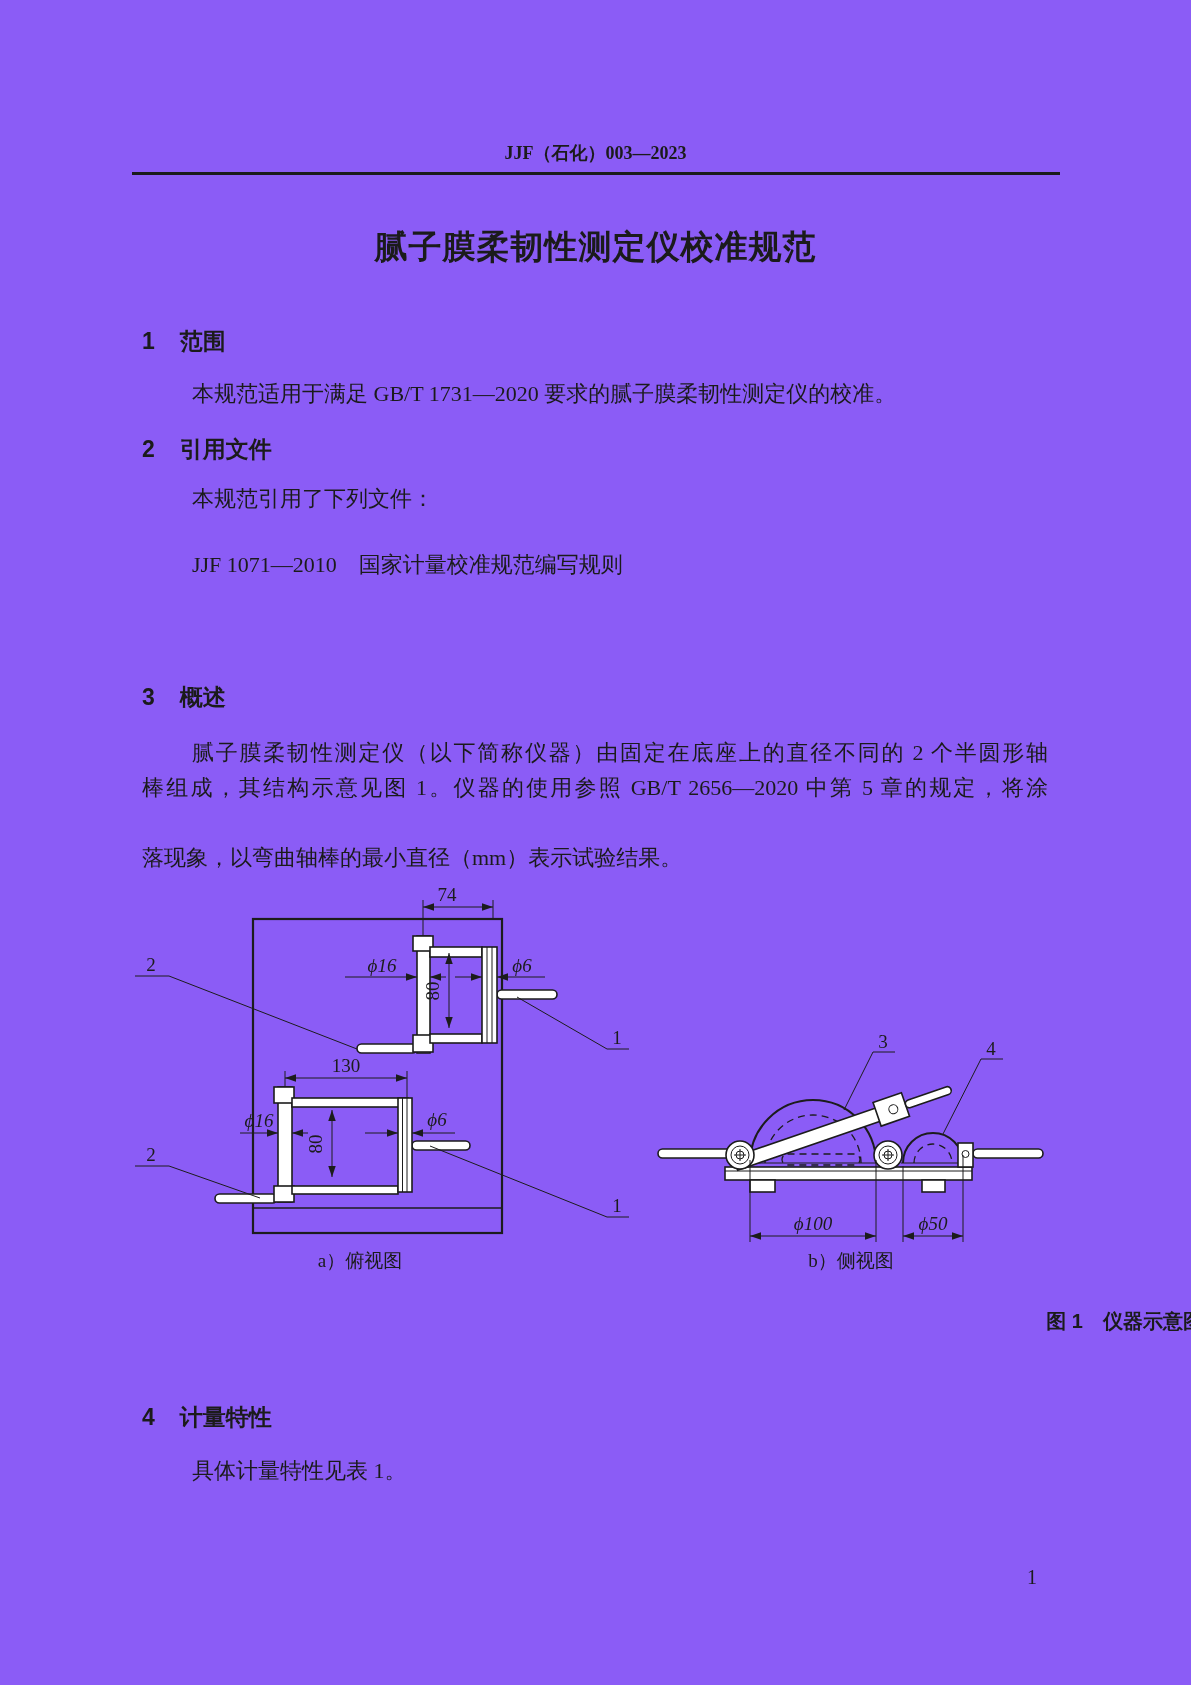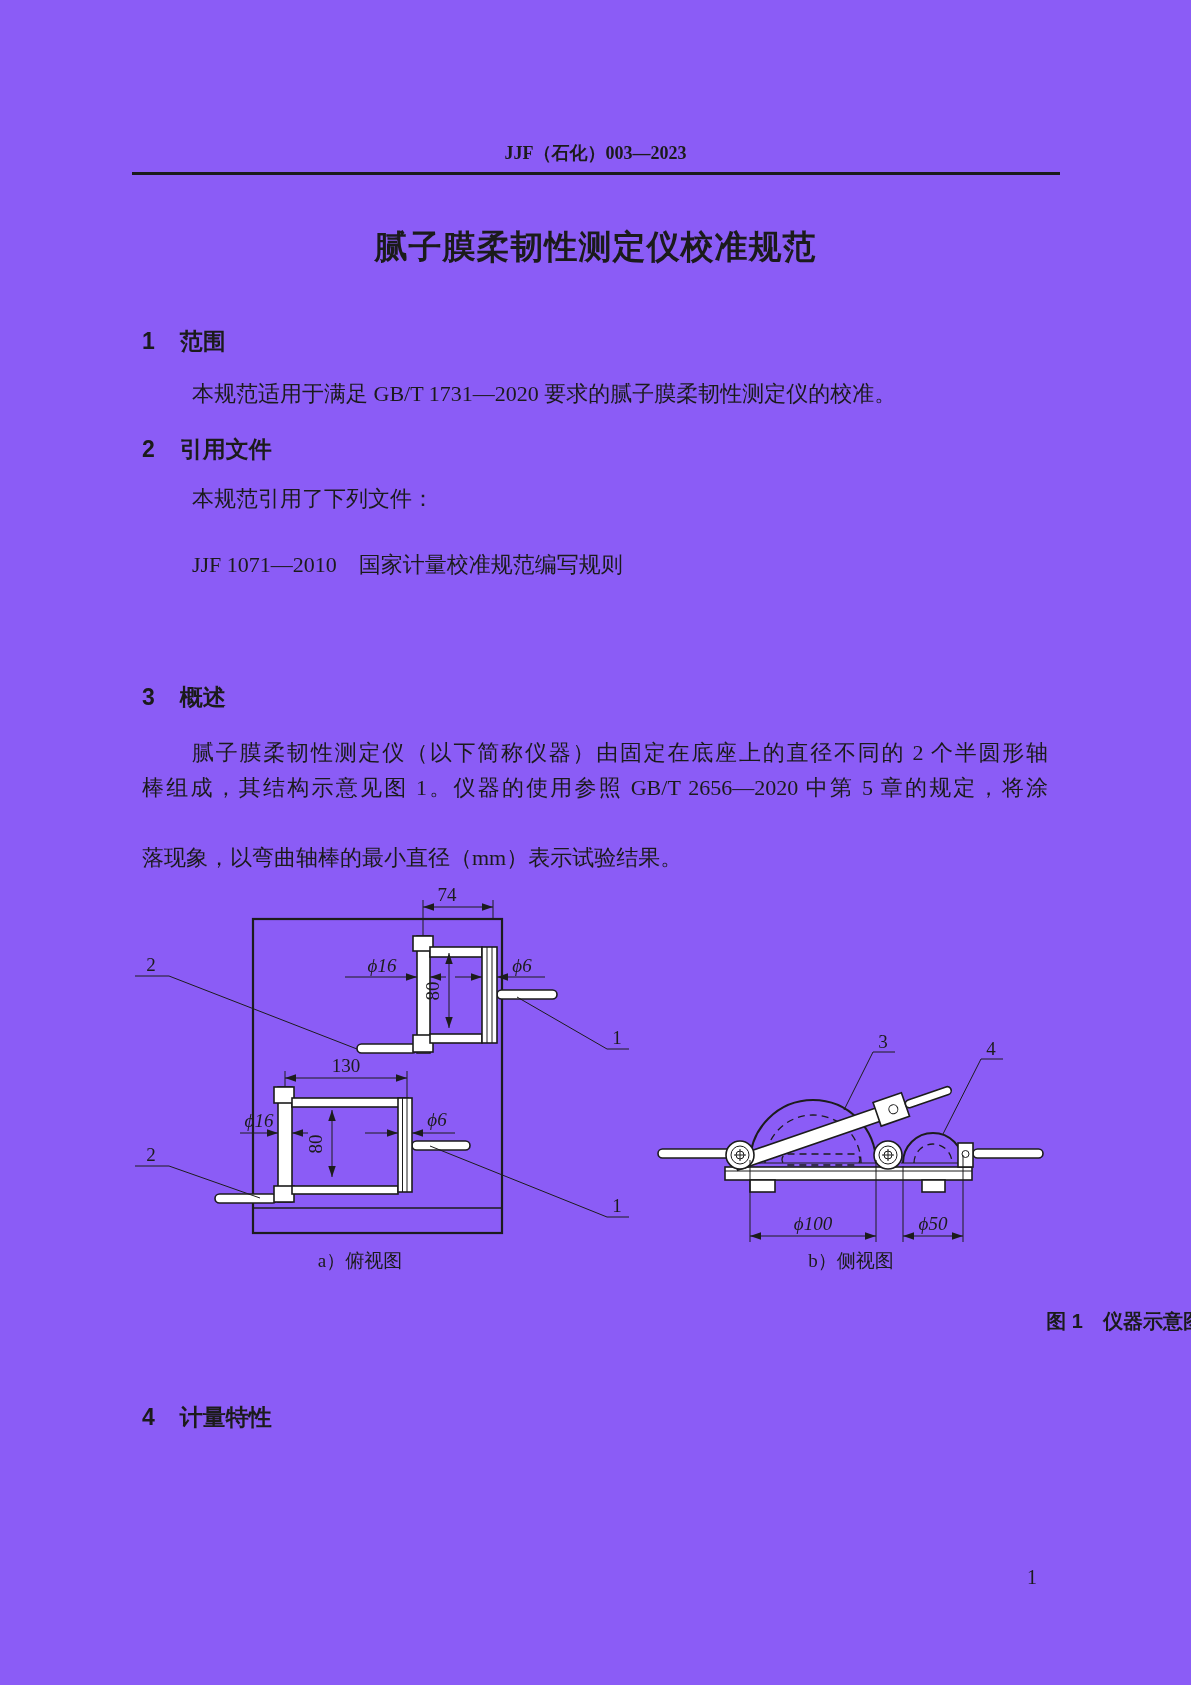--- a/index.html
+++ b/index.html
@@ -274,16 +274,17 @@
   </svg>
 
   <div class="abs cap" style="left:110px;top:1248px;width:500px;">a）俯视图</div>
   <div class="abs cap" style="left:630px;top:1248px;width:442px;">b）侧视图</div>
   <div class="abs fig-title">图 1　仪器示意图</div>
 
   <div class="abs sec-h" style="top:1402px;">
     <span>4</span>
     <span>计量特性</span>
   </div>
+  <div class="abs bline ind" style="top:1453px;">具体计量特性见表 1。</div>
 
   <div class="abs pagenum">1</div>
 
 </div>
 
 </body></html>

